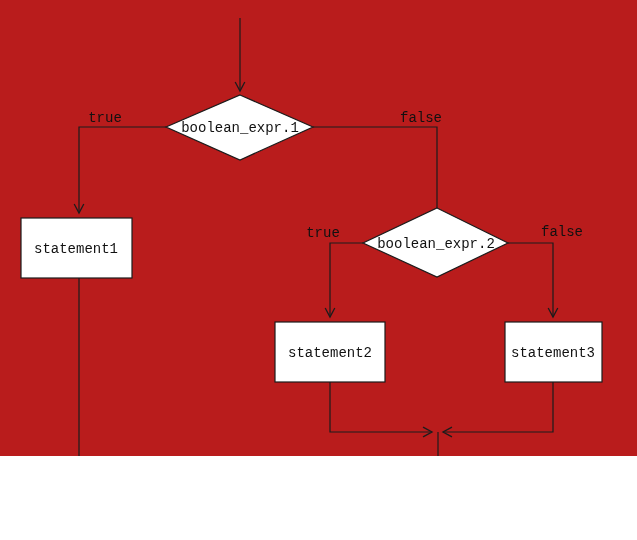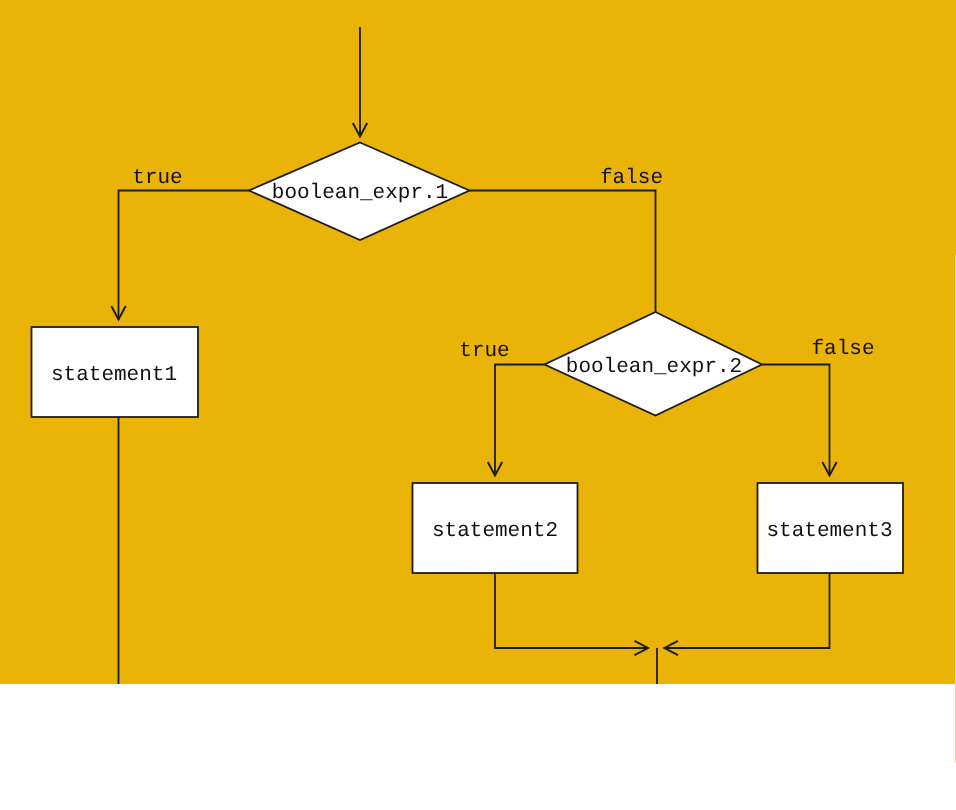--- a/index.html
+++ b/index.html
@@ -4,21 +4,21 @@
 <style>
   html, body {
     margin: 0;
     padding: 0;
     background: #ffffff;
   }
   .canvas-wrap {
     position: relative;
     width: 637px;
     height: 456px;
-    background: #eab308;
+    background: #b91c1c;
     overflow: hidden;
   }
   svg {
     display: block;
   }
   .edge {
     fill: none;
     stroke: #1c1c1c;
     stroke-width: 1.2;
   }

